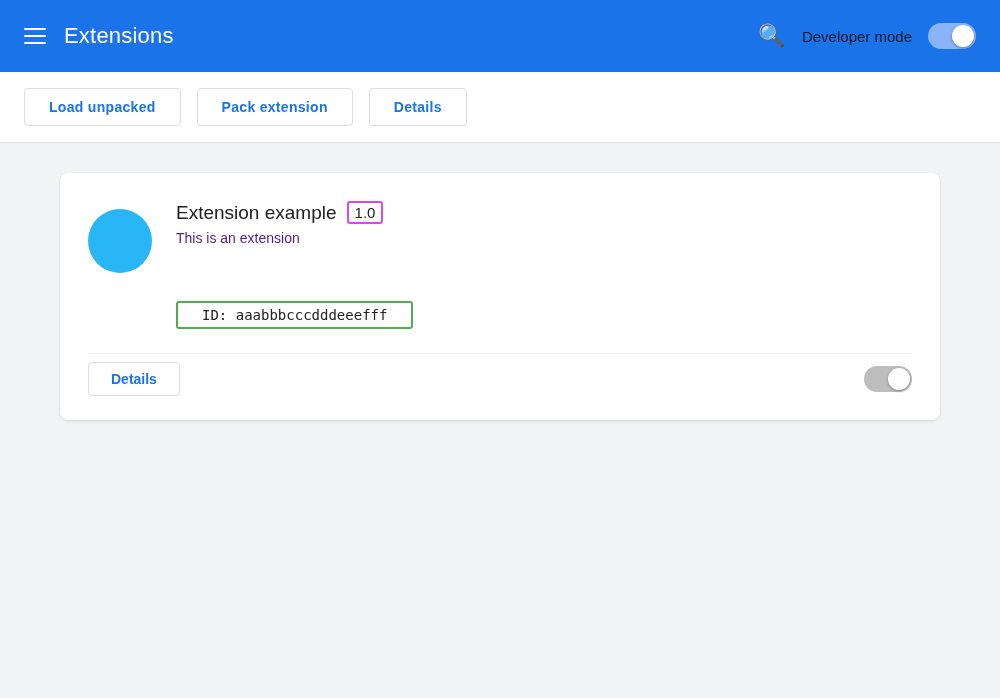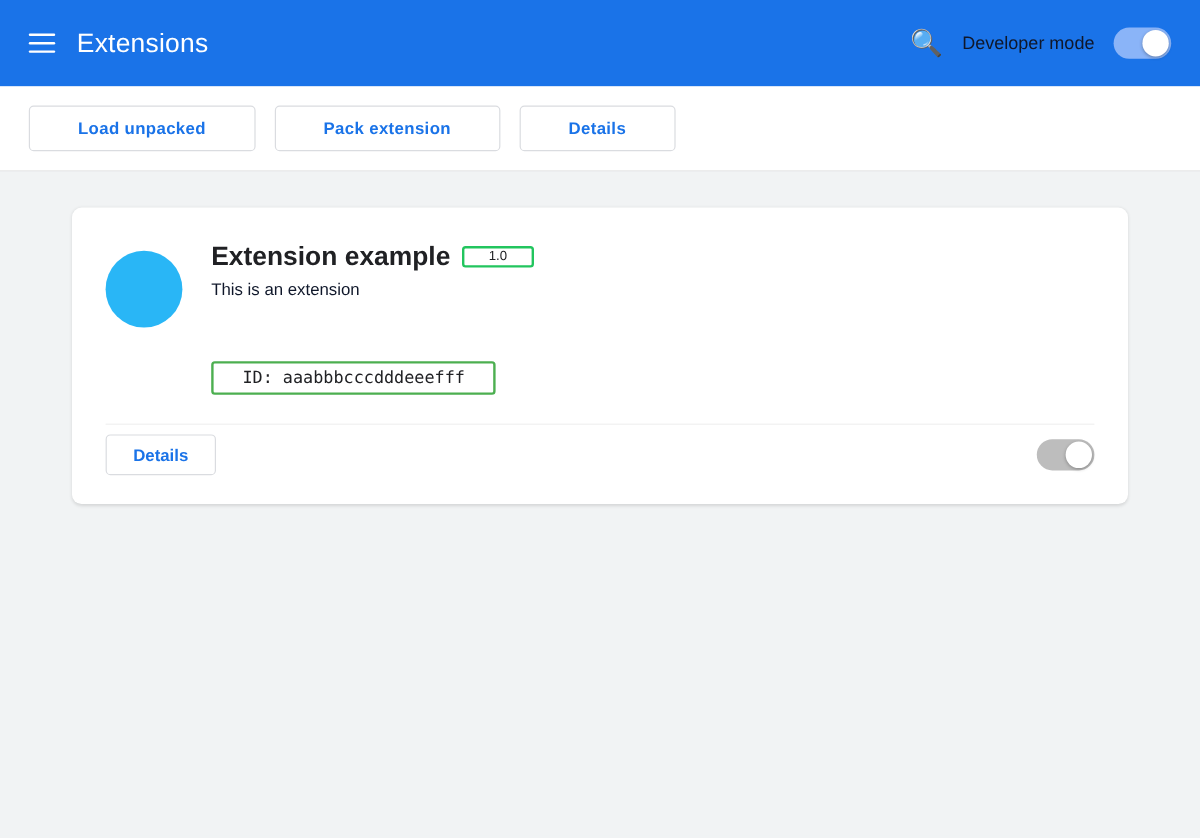--- a/index.html
+++ b/index.html
@@ -89,21 +89,21 @@
       align-items: center;
       gap: 16px;
       border-bottom: 1px solid #e0e0e0;
     }
     .toolbar-btn {
       border: 1px solid #dadce0;
       background: white;
       color: #1a73e8;
       font-size: 14px;
       font-weight: 600;
-      padding: 10px 40px;
+      padding: 10px 24px;
       border-radius: 4px;
       cursor: pointer;
       letter-spacing: 0.3px;
     }
 
     
     .main {
       padding: 30px 30px;
       background: #f1f3f4;
       height: calc(698px - 80px - 65px);
@@ -140,37 +140,37 @@
     }
 
     .extension-name-row {
       display: flex;
       align-items: center;
       gap: 10px;
       margin-bottom: 6px;
     }
 
     .extension-name {
-      font-size: 22px;
-      font-weight: 700;
+      font-size: 19px;
+      font-weight: 400;
       color: #202124;
     }
 
     .version-badge {
-      border: 2px solid #22c55e;
+      border: 2px solid #d946ef;
       border-radius: 3px;
-      padding: 1px 20px;
-      font-size: 11px;
+      padding: 1px 6px;
+      font-size: 15px;
       color: #202124;
       font-weight: 400;
     }
 
     .extension-desc {
       font-size: 14px;
-      color: #0f172a;
+      color: #4c1d95;
       margin-top: 2px;
     }
 
     
     .id-row {
       margin-bottom: 24px;
       padding-left: 88px;
     }
 
     .id-badge {

